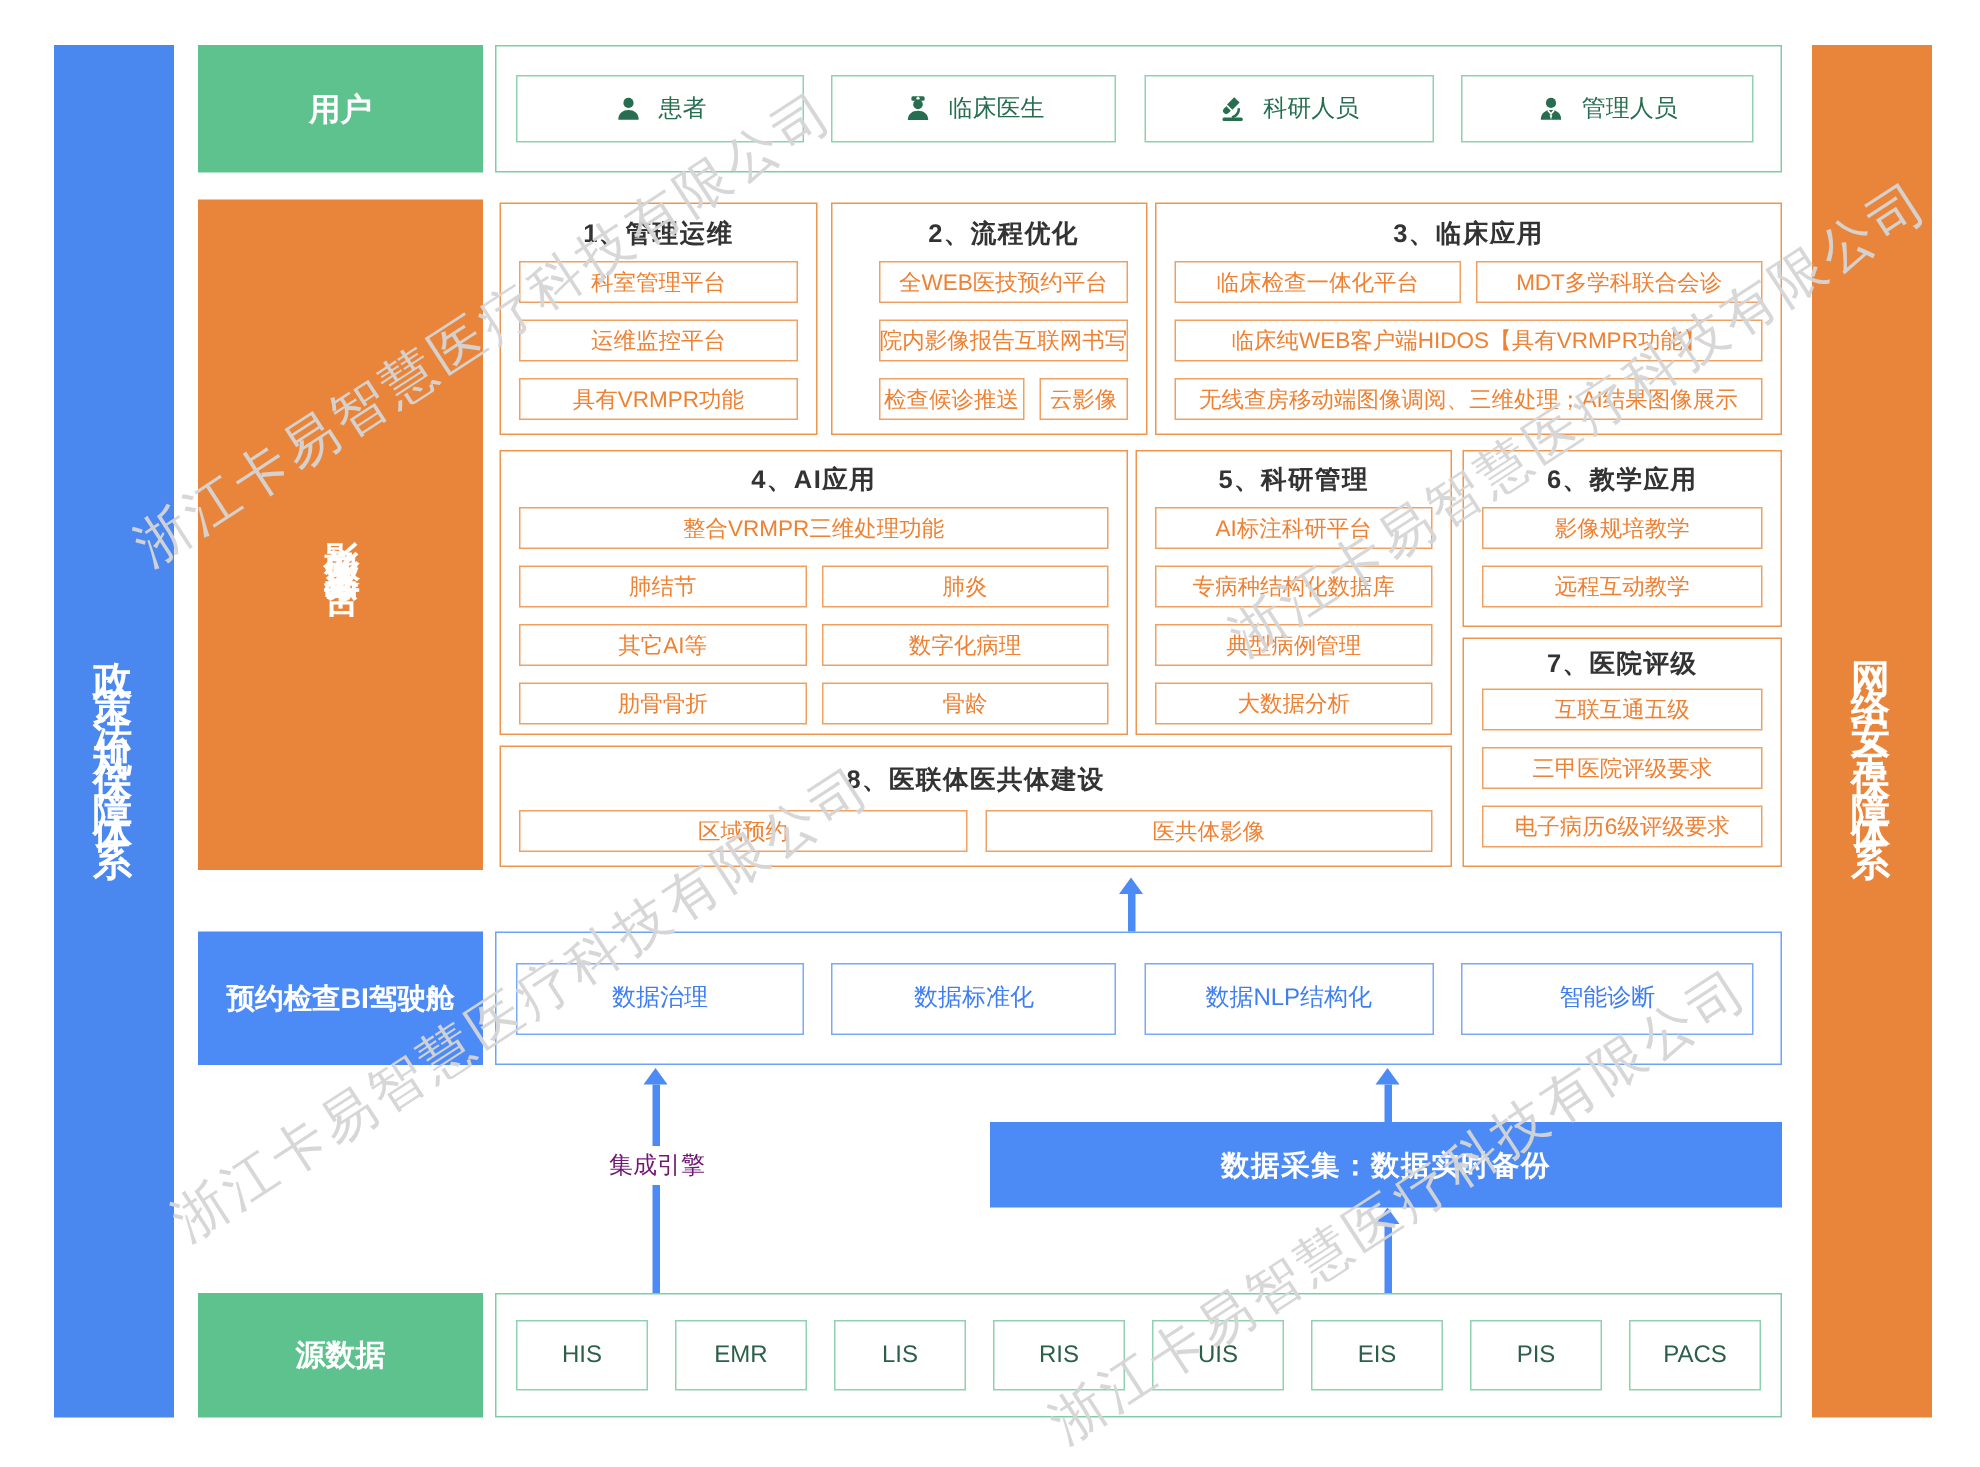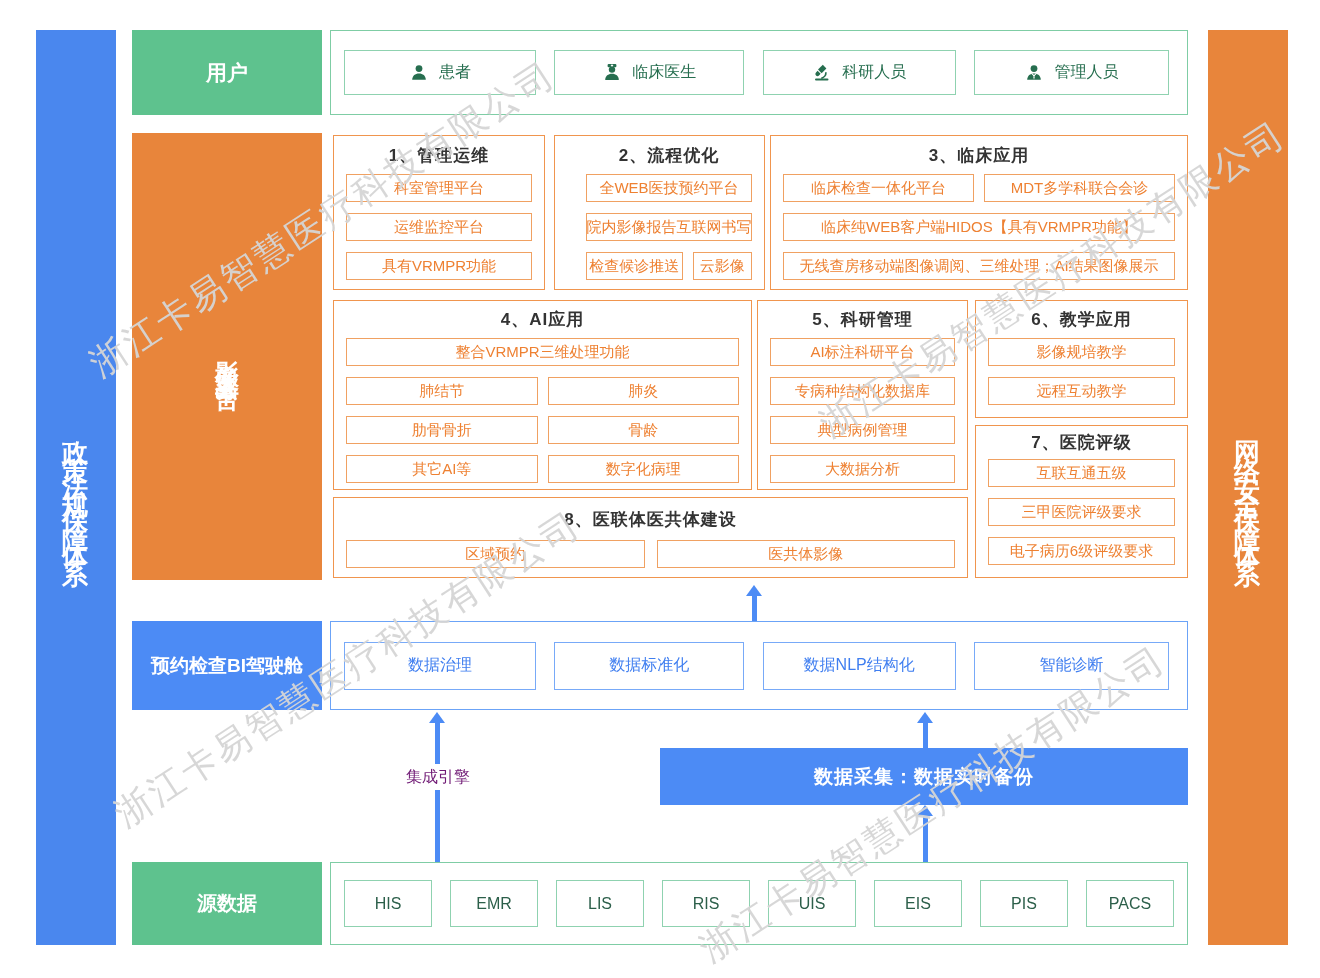--- a/index.html
+++ b/index.html
@@ -156,26 +156,26 @@
 
   <div class="sec" style="left:333px;top:300px;width:419px;height:190px;">
     <div class="sec-title" style="height:37px;">4、AI应用</div>
     <div class="sec-col">
       <div class="obox">整合VRMPR三维处理功能</div>
       <div class="orow">
         <div class="obox grow1">肺结节</div>
         <div class="obox grow1">肺炎</div>
       </div>
       <div class="orow">
+        <div class="obox grow1">其它AI等</div>
+        <div class="obox grow1">数字化病理</div>
+      </div>
+      <div class="orow">
         <div class="obox grow1">肋骨骨折</div>
         <div class="obox grow1">骨龄</div>
-      </div>
-      <div class="orow">
-        <div class="obox grow1">其它AI等</div>
-        <div class="obox grow1">数字化病理</div>
       </div>
     </div>
   </div>
 
   <div class="sec" style="left:757px;top:300px;width:211px;height:190px;">
     <div class="sec-title" style="height:37px;">5、科研管理</div>
     <div class="sec-col">
       <div class="obox">AI标注科研平台</div>
       <div class="obox">专病种结构化数据库</div>
       <div class="obox">典型病例管理</div>

